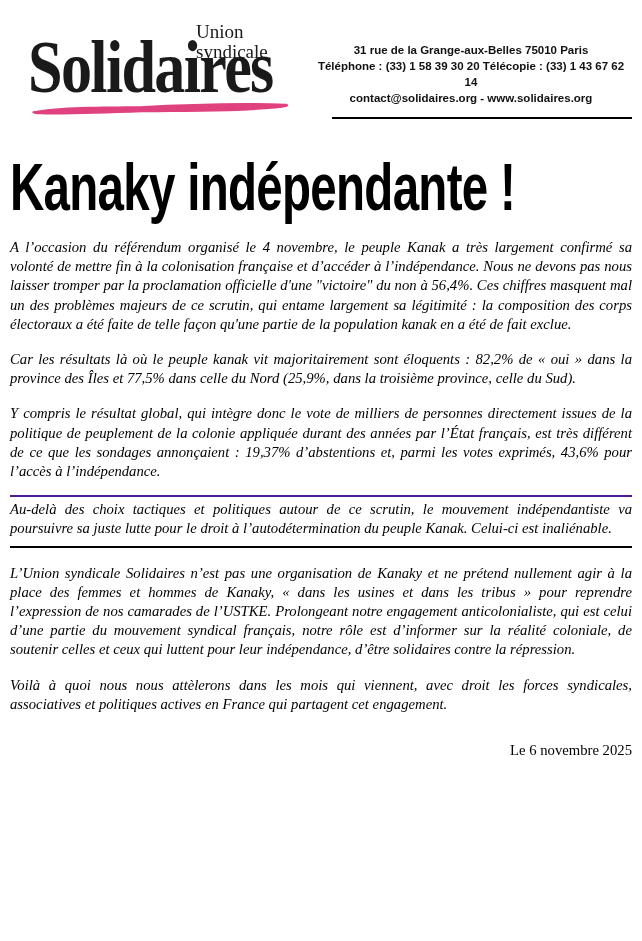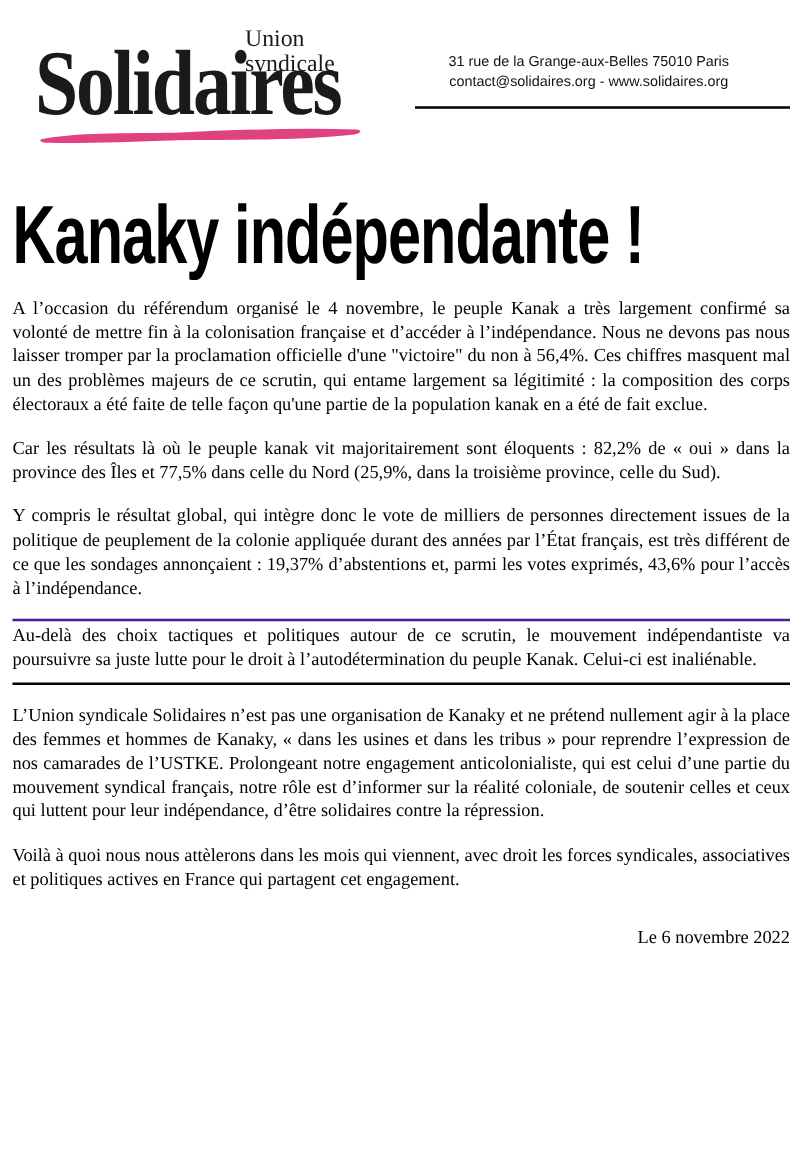--- a/index.html
+++ b/index.html
@@ -55,21 +55,21 @@
     left: 20px; top: 80px;
     transform: rotate(-0.6deg);
   }
 
   .contact-block {
     position: absolute;
     right: 0; top: 22px;
     width: 322px;
     text-align: center;
     font-family: "Liberation Sans", sans-serif;
-    font-weight: normal;
+    font-weight: bold;
     font-size: 11.5px;
     line-height: 16px;
     color: #111;
   }
   .contact-divider {
     width: 300px;
     height: 2px;
     background: #000;
     margin: 11px 0 0 auto;
   }
@@ -87,20 +87,21 @@
     white-space: nowrap;
     color: #000;
   }
 
   
   .body-text p {
     font-size: 14.7px;
     line-height: 19.2px;
     text-align: justify;
     margin: 16px 0 0 0;
+    font-style: italic;
   }
   .body-text .intro {
     margin-top: 22px;
   }
   .body-text .boxed {
     border-top: 2px solid #4c1d95;
     border-bottom: 2px solid #000;
     padding: 3px 0 7px 0;
     margin-top: 14px;
   }
@@ -124,31 +125,32 @@
       </div>
       <span class="swoosh">
         <svg width="262" height="16" viewBox="0 0 262 16" aria-hidden="true">
           <path d="M3,10 C30,5 70,6 110,6 C160,4 210,3 256,5 C260,6 259,8 252,9 C212,13 162,12 112,12 C72,13 32,14 8,13 C3,13 1,11 3,10 Z" fill="#e0417f"></path>
         </svg>
       </span>
     </div>
 
     <div class="contact-block">
       <div>31 rue de la Grange-aux-Belles 75010 Paris</div>
+      <div>Téléphone : (33) 1 58 39 30 20 Télécopie : (33) 1 43 67 62 14</div>
       <div>contact@solidaires.org - www.solidaires.org</div>
       <div class="contact-divider"></div>
     </div>
   </div>
 
   <h1 class="doc-title">Kanaky indépendante !</h1>
 
   <div class="body-text">
     <p class="intro">A l’occasion du référendum organisé le 4 novembre, le peuple Kanak a très largement confirmé sa volonté de mettre fin à la colonisation française et d’accéder à l’indépendance. Nous ne devons pas nous laisser tromper par la proclamation officielle d'une "victoire" du non à 56,4%. Ces chiffres masquent mal un des problèmes majeurs de ce scrutin, qui entame largement sa légitimité : la composition des corps électoraux a été faite de telle façon qu'une partie de la population kanak en a été de fait exclue.</p>
     <p>Car les résultats là où le peuple kanak vit majoritairement sont éloquents : 82,2% de « oui » dans la province des Îles et 77,5% dans celle du Nord (25,9%, dans la troisième province, celle du Sud).</p>
     <p>Y compris le résultat global, qui intègre donc le vote de milliers de personnes directement issues de la politique de peuplement de la colonie appliquée durant des années par l’État français, est très différent de ce que les sondages annonçaient : 19,37% d’abstentions et, parmi les votes exprimés, 43,6% pour l’accès à l’indépendance.</p>
     <p class="boxed">Au-delà des choix tactiques et politiques autour de ce scrutin, le mouvement indépendantiste va poursuivre sa juste lutte pour le droit à l’autodétermination du peuple Kanak. Celui-ci est inaliénable.</p>
     <p>L’Union syndicale Solidaires n’est pas une organisation de Kanaky et ne prétend nullement agir à la place des femmes et hommes de Kanaky, « dans les usines et dans les tribus » pour reprendre l’expression de nos camarades de l’USTKE. Prolongeant notre engagement anticolonialiste, qui est celui d’une partie du mouvement syndical français, notre rôle est d’informer sur la réalité coloniale, de soutenir celles et ceux qui luttent pour leur indépendance, d’être solidaires contre la répression.</p>
     <p>Voilà à quoi nous nous attèlerons dans les mois qui viennent, avec droit les forces syndicales, associatives et politiques actives en France qui partagent cet engagement.</p>
   </div>
 
-  <div class="date-line">Le 6 novembre 2022</div>
+  <div class="date-line">Le 6 novembre 2025</div>
 
 </div>
 
 </body></html>

